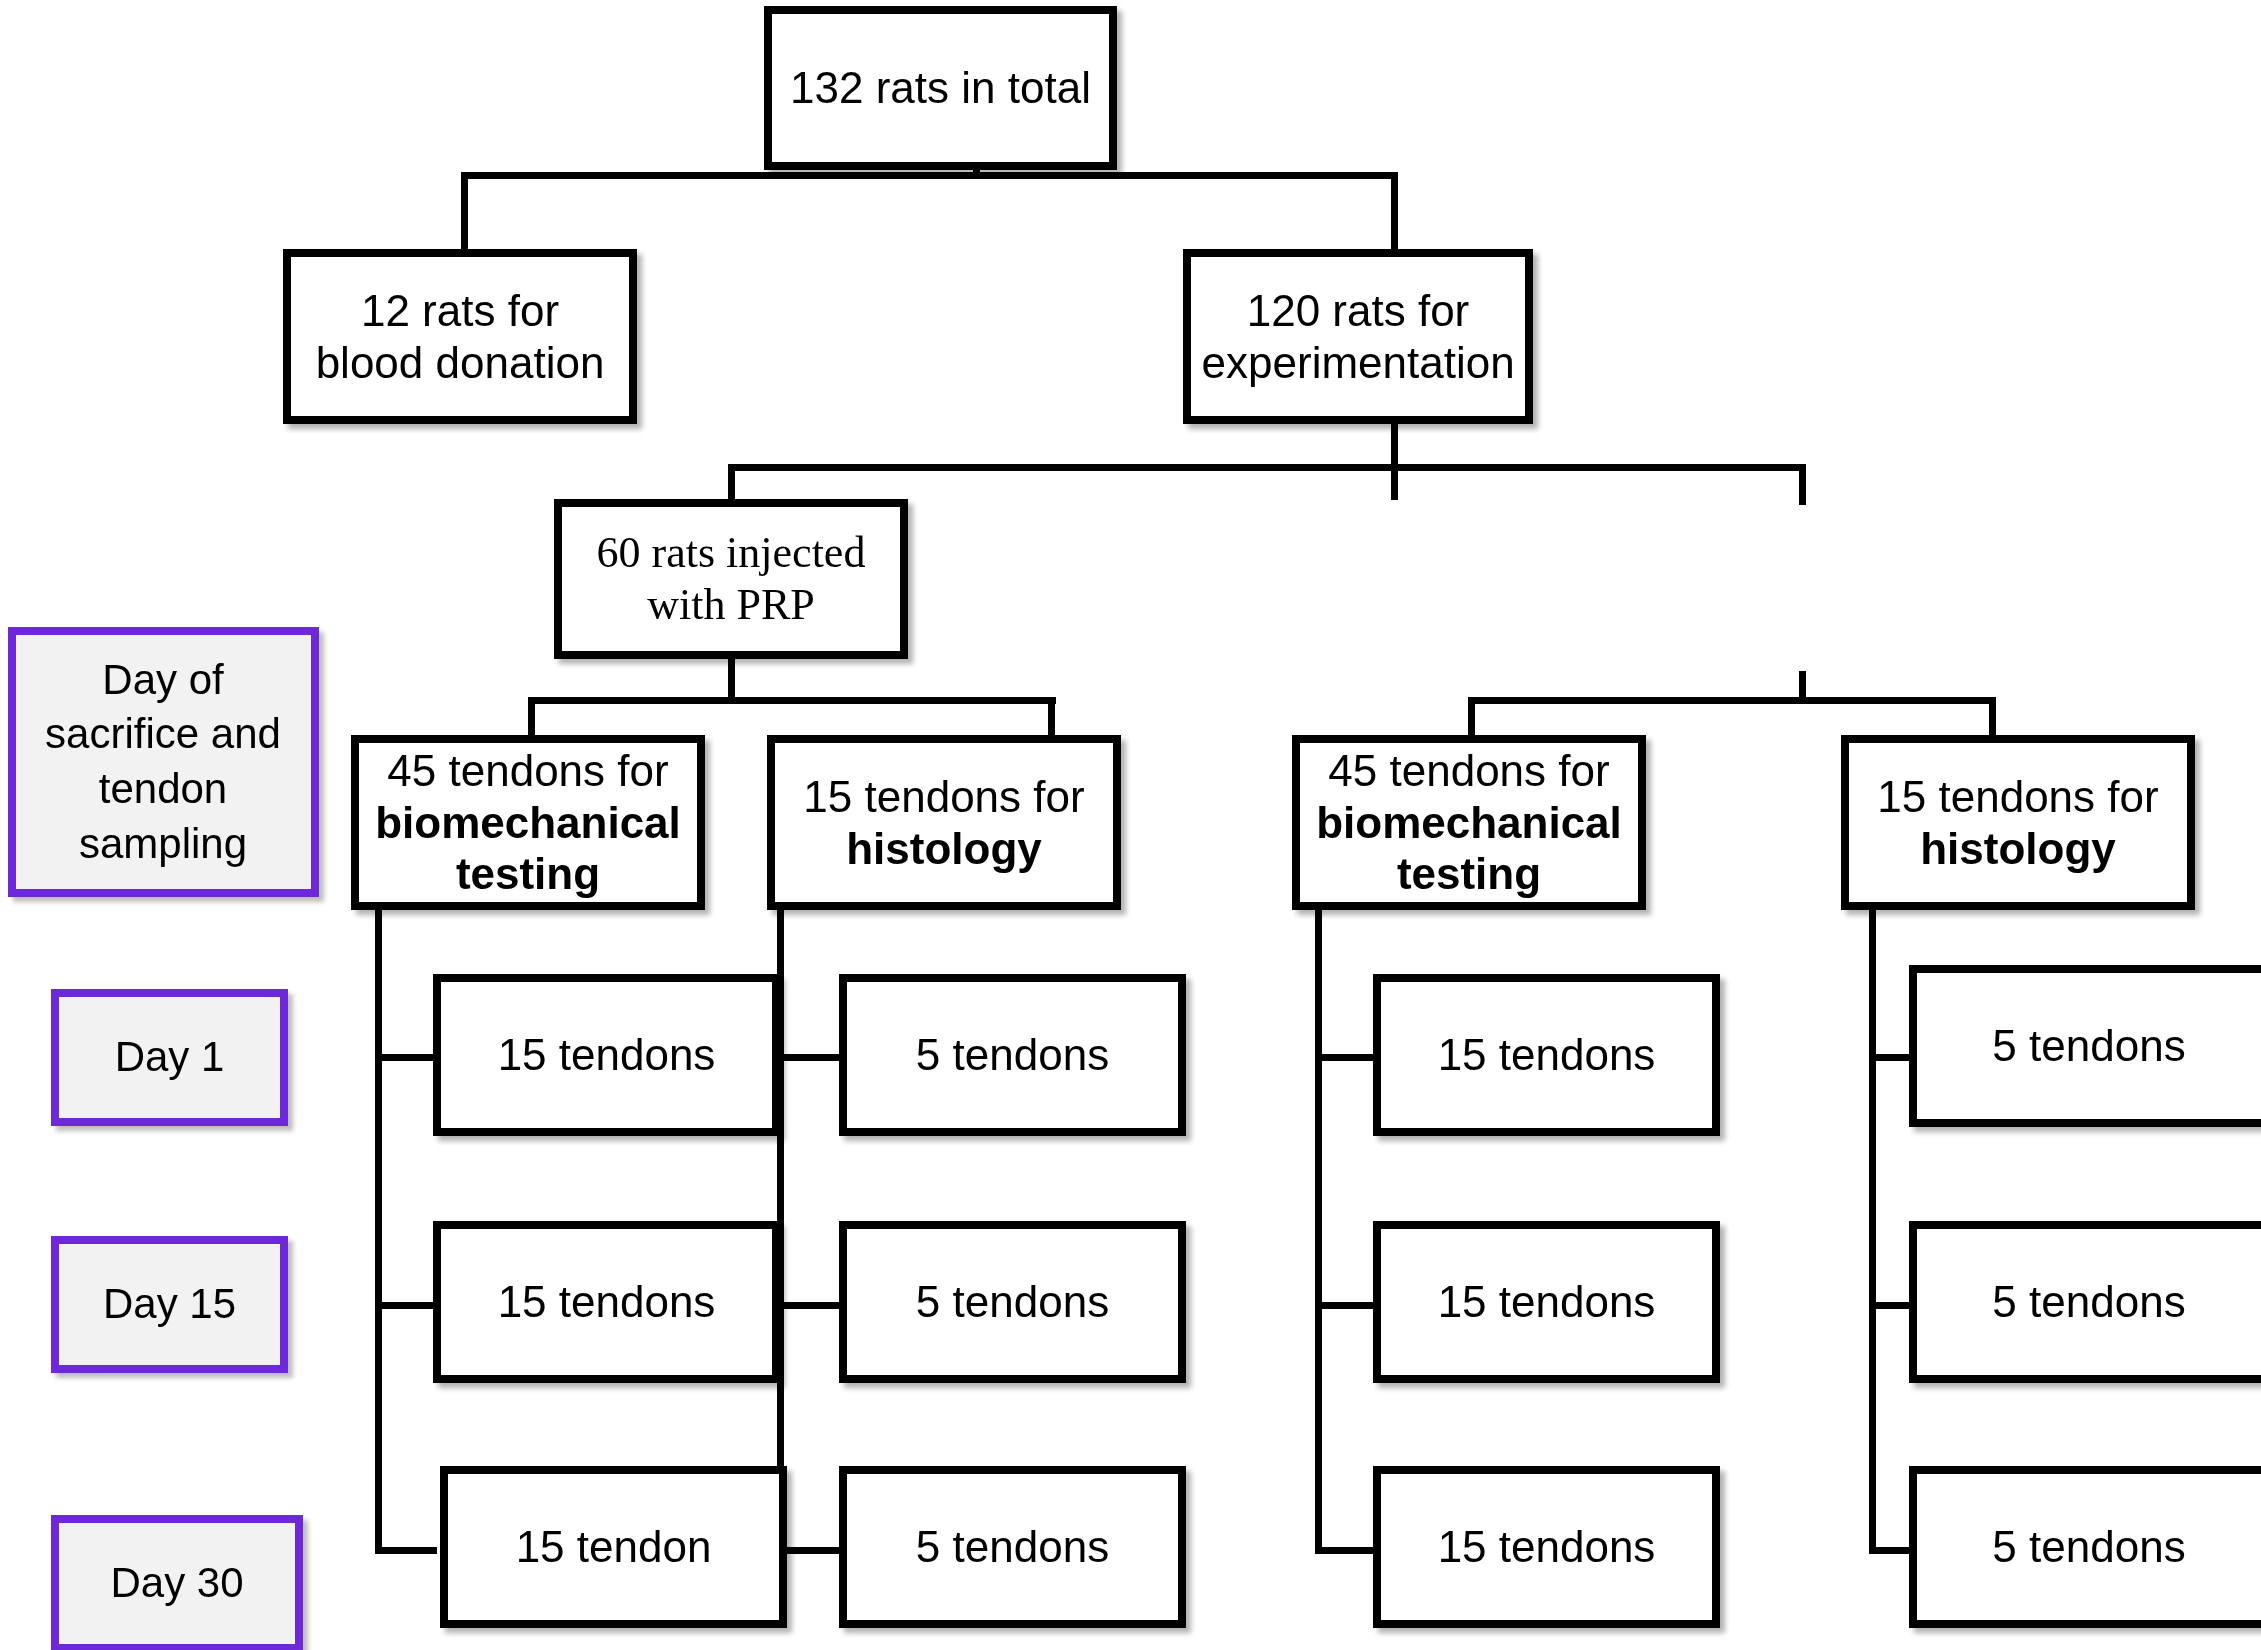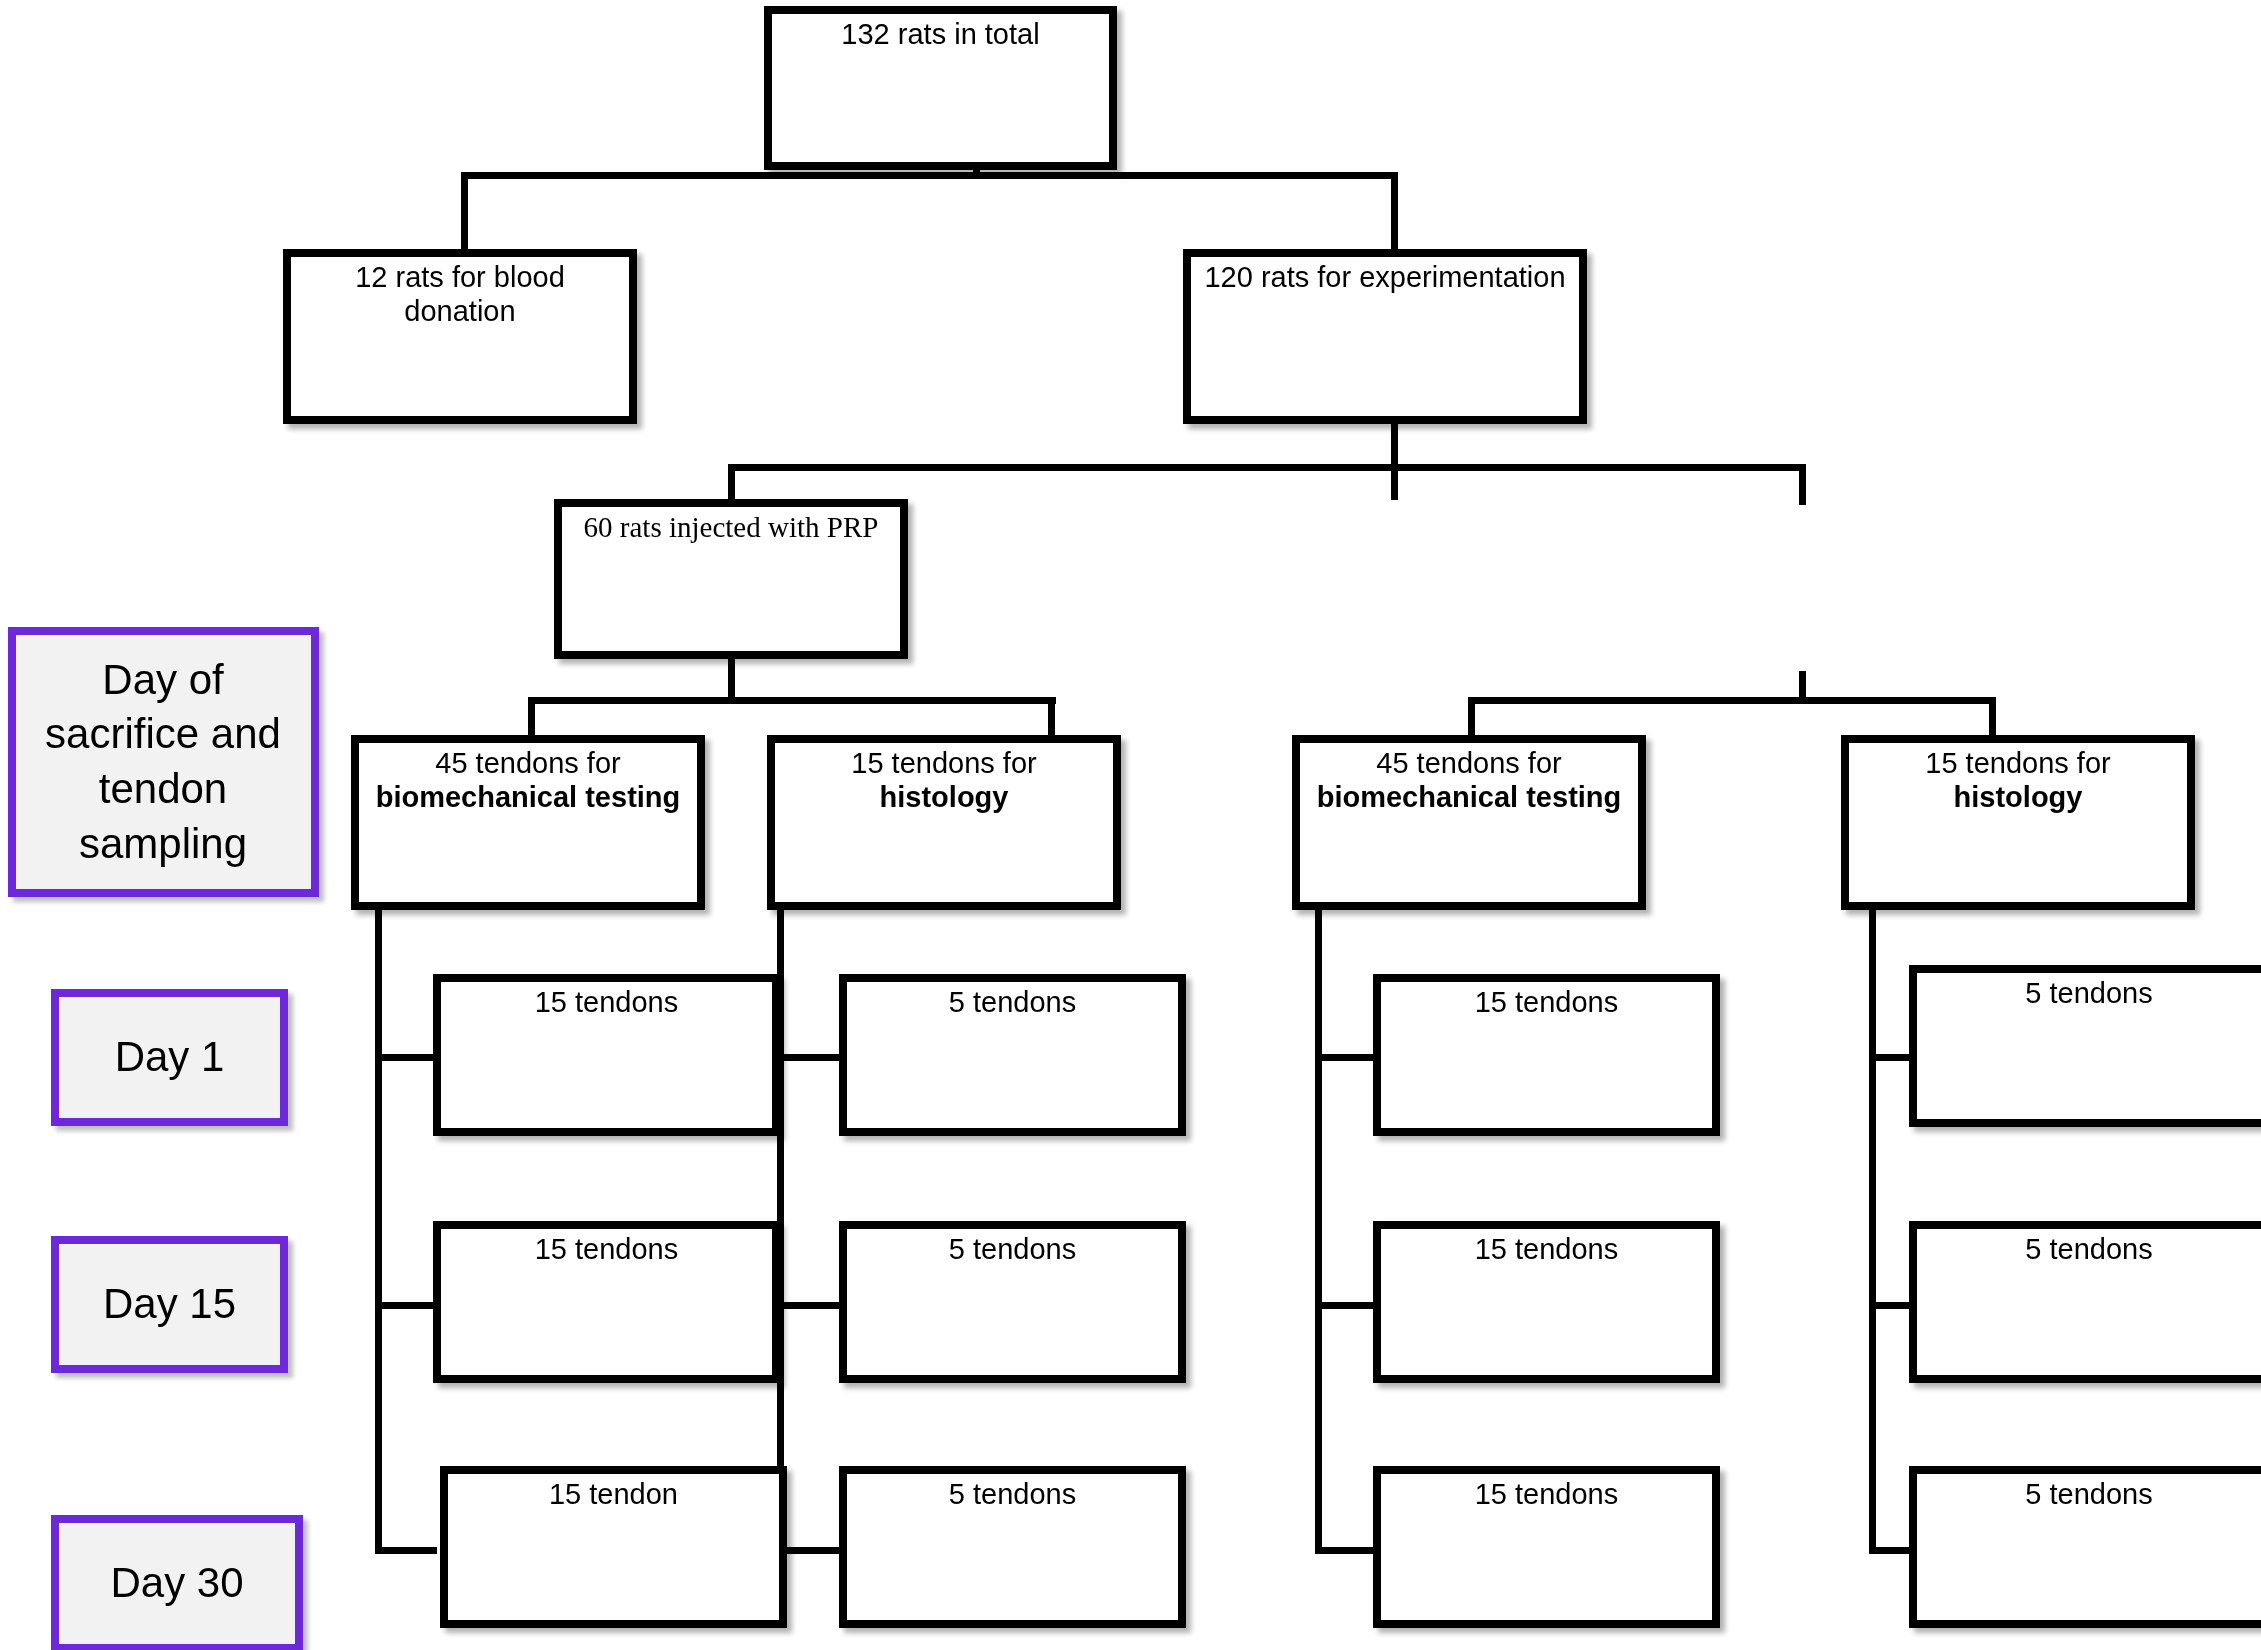--- a/index.html
+++ b/index.html
@@ -19,25 +19,25 @@
     overflow: hidden;
   }
 
   
   .node {
     position: absolute;
     box-sizing: border-box;
     background: #ffffff;
     border: 8.3px solid #000000;
     display: flex;
-    align-items: flex-start;
+    align-items: center;
     justify-content: center;
     text-align: center;
     line-height: 1.18;
-    font-size: 29px;
+    font-size: 44px;
     font-weight: 400;
     padding: 3px 10.6px;
     z-index: 5;
     box-shadow: 5.3px 5.3px 5.3px rgba(0,0,0,0.30);
   }
   .node .txt { display: block; width: 100%; }
   .node b { font-weight: 700; }
 
   
   .legend {
@@ -117,21 +117,21 @@
   <div class="hline" style="left:1869px; top:1547px; width:62px;"></div>
 
   <div class="node" style="left:764px; top:6px; width:353px; height:164px;">
     <span class="txt">132 rats in total</span>
   </div>
 
   <div class="node" style="left:283px; top:249px; width:354px; height:175px;">
     <span class="txt">12 rats for blood donation</span>
   </div>
 
-  <div class="node" style="left:1183px; top:249px; width:404px; height:175px;">
+  <div class="node" style="left:1183px; top:249px; width:350px; height:175px;">
     <span class="txt">120 rats for experimentation</span>
   </div>
 
   <div class="node" style="left:554px; top:499px; width:354px; height:160px;font-family:Liberation Serif, serif;">
     <span class="txt">60 rats injected with PRP</span>
   </div>
 
 
   <div class="node" style="left:351px; top:735px; width:354px; height:175px;">
     <span class="txt">

